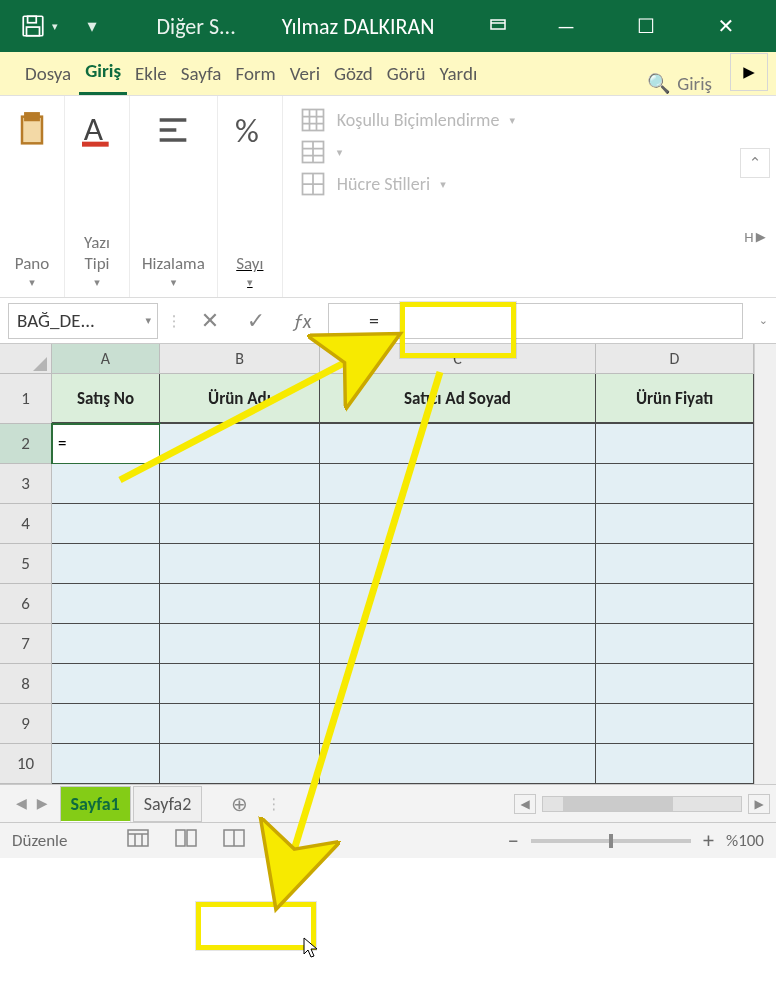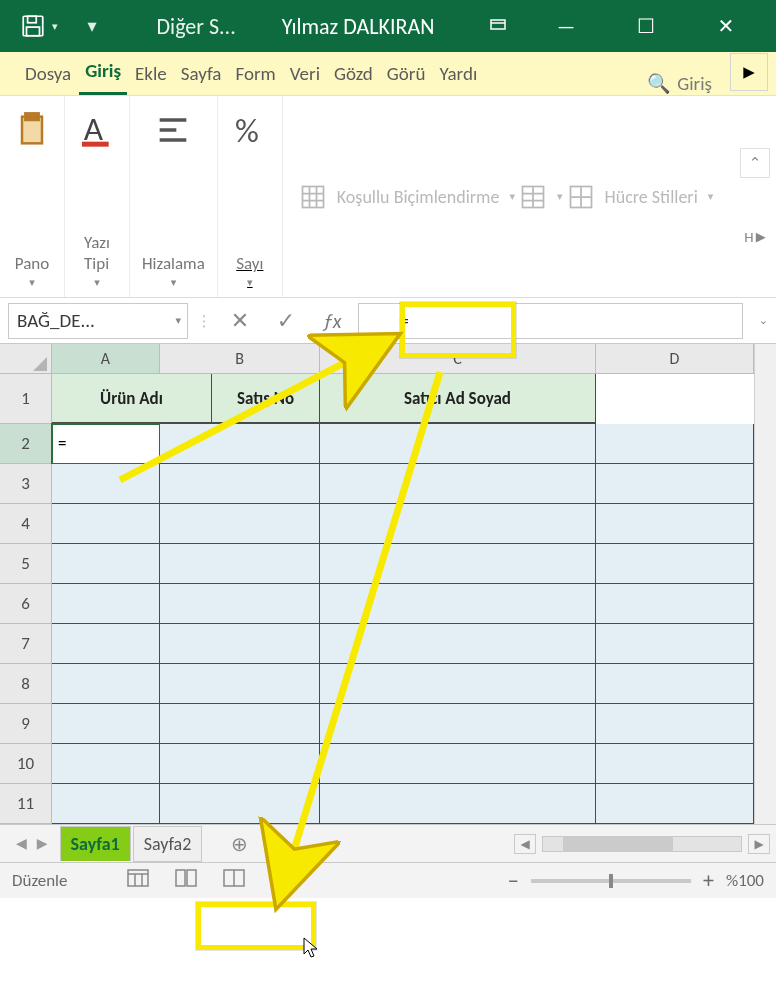--- a/index.html
+++ b/index.html
@@ -21,33 +21,33 @@
   .ribbon-tabs { height: 44px; background: #fef9c3; border-bottom: 1px solid #e0e0e0; display: flex; align-items: flex-end; padding-left: 19px; gap: 2px; }
   .ribbon-tab { padding: 8px 6px 10px 6px; font-size: 19px; color: #5b5b5b; }
   .ribbon-tab.active { color: #0e6b3f; font-weight: 600; border-bottom: 3px solid #0e6b3f; }
   .ribbon-tabs .spacer { flex: 1; }
   .ribbon-search { display: flex; align-items: center; gap: 6px; color: #7a7a7a; font-size: 19px; padding-right: 16px; }
   .ribbon-expand { width: 38px; height: 38px; border: 1px solid #d6d6d6; display:flex; align-items:center; justify-content:center; margin-right: 8px; margin-bottom: 4px; }
 
   
   .ribbon { background: #fff; border-bottom: 1px solid #dcdcdc; display: flex; height: 202px; }
   .ribbon-group { display: flex; flex-direction: column; align-items: center; justify-content: space-between; padding: 14px 12px 8px 12px; border-right: 1px solid #ececec; }
-  .ribbon-group .label { font-size: 17px; color: #777; text-align: left; line-height: 1.2; }
+  .ribbon-group .label { font-size: 17px; color: #777; text-align: center; line-height: 1.2; }
   .ribbon-group .dropdown-ind { font-size: 11px; color: #888; margin-top: 2px; }
   .ribbon-icon svg { width: 40px; height: 40px; }
-  .styles-group { flex: 1; padding: 10px 16px; display: flex; flex-direction: row; gap: 4px; border-right: none;}
+  .styles-group { flex: 1; padding: 10px 16px; display: flex; flex-direction: column; gap: 4px; border-right: none;}
   .styles-row { display: flex; align-items: center; gap: 10px; color: #b9b9b9; font-size: 18px; }
   .styles-row svg { width: 28px; height: 28px; }
   .styles-label { text-align: center; color: #666; font-size: 17px; margin-top: auto; padding-left: 120px;}
   .h-split { width: 42px; display:flex; flex-direction:column; align-items:center; justify-content:center; gap:50px; padding: 6px;}
   .h-split .mini-btn { width: 30px; height: 30px; border: 1px solid #e0e0e0; display:flex; align-items:center; justify-content:center; color:#888;}
 
   
   .formula-bar { height: 46px; background: #fff; border-bottom: 1px solid #c9c9c9; display: flex; align-items: center; padding: 4px 8px; gap: 6px;}
-  .name-box { width: 180px; height: 36px; border: 1px solid #c9c9c9; display:flex; align-items:center; justify-content: space-between; padding: 0 6px 0 8px; font-size: 19px; color: #3a3a3a;}
+  .name-box { width: 150px; height: 36px; border: 1px solid #c9c9c9; display:flex; align-items:center; justify-content: space-between; padding: 0 6px 0 8px; font-size: 19px; color: #3a3a3a;}
   .fb-divider { width: 20px; text-align:center; color:#bbb;}
   .fb-btn { width: 40px; height: 36px; display:flex; align-items:center; justify-content:center; color:#888; font-size:22px;}
   .fb-fx { font-style: italic; color: #7a7a7a; font-size: 20px;}
   .fb-input { flex: 1; height: 36px; border: 1px solid #c9c9c9; padding: 0 10px; display:flex; align-items:center; font-size: 20px; color:#333; position: relative;}
   .fb-caret { font-size: 11px; color:#888; padding-left: 10px;}
 
   .highlight-box { position: absolute; border: 5px solid #f7ea00; box-shadow: 0 0 0 1px rgba(0,0,0,0.1); z-index: 20; }
 
   
   .grid-wrap { position: relative; background:#fff;}
@@ -247,23 +247,24 @@
               <path d="M10 0 L10 10 L0 10 Z" fill="#b5b5b5"></path>
             </svg>
           </div>
         <div class="ch A active">A</div>
         <div class="ch B">B</div>
         <div class="ch C">C</div>
         <div class="ch D">D</div>
       </div>
       <div class="row header-row">
         <div class="rh">1</div>
+        <div class="cell A">Satış No</div>
         <div class="cell B">Ürün Adı</div>
-        <div class="cell A">Satış No</div>
         <div class="cell C">Satıcı Ad Soyad</div>
+        <div class="cell D">Ürün Fiyatı</div>
       </div>
       <div class="row data-row">
         <div class="rh active">2</div>
         <div class="cell A active-edit">=</div>
         <div class="cell B"></div>
         <div class="cell C"></div>
         <div class="cell D"></div>
       </div>
       <div class="row data-row">
           <div class="rh">3</div>
@@ -309,27 +310,20 @@
         </div>
       <div class="row data-row">
           <div class="rh">9</div>
           <div class="cell A"></div>
           <div class="cell B"></div>
           <div class="cell C"></div>
           <div class="cell D"></div>
         </div>
       <div class="row data-row">
           <div class="rh">10</div>
-          <div class="cell A"></div>
-          <div class="cell B"></div>
-          <div class="cell C"></div>
-          <div class="cell D"></div>
-        </div>
-      <div class="row data-row">
-          <div class="rh">11</div>
           <div class="cell A"></div>
           <div class="cell B"></div>
           <div class="cell C"></div>
           <div class="cell D"></div>
         </div>
     </div>
     <div class="scroll-gutter"></div>
   </div>
 </div>
 

